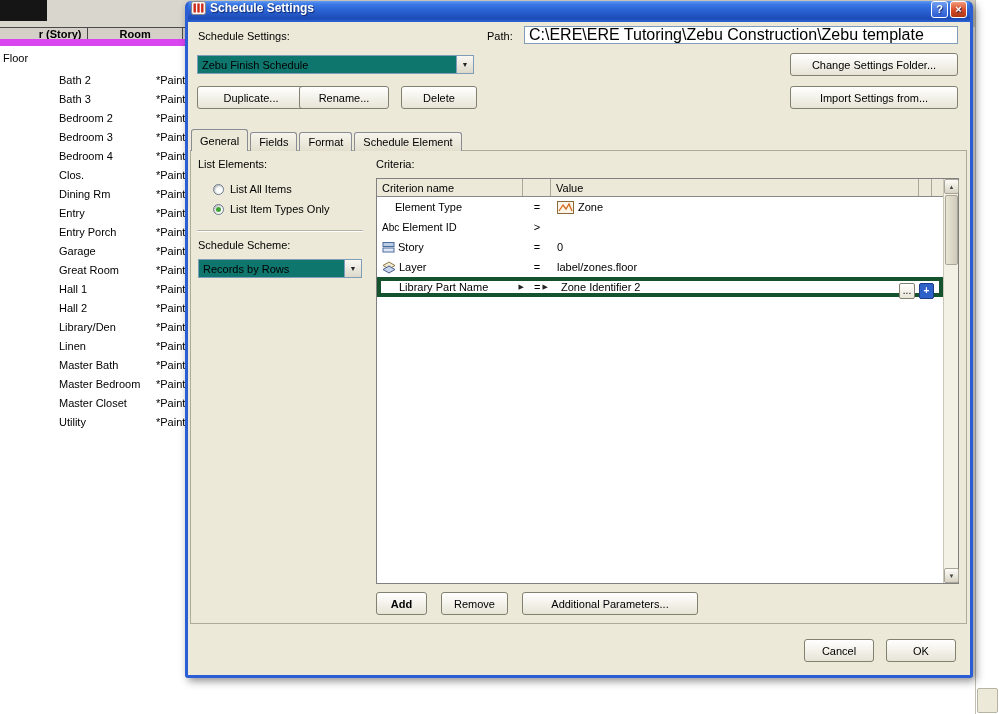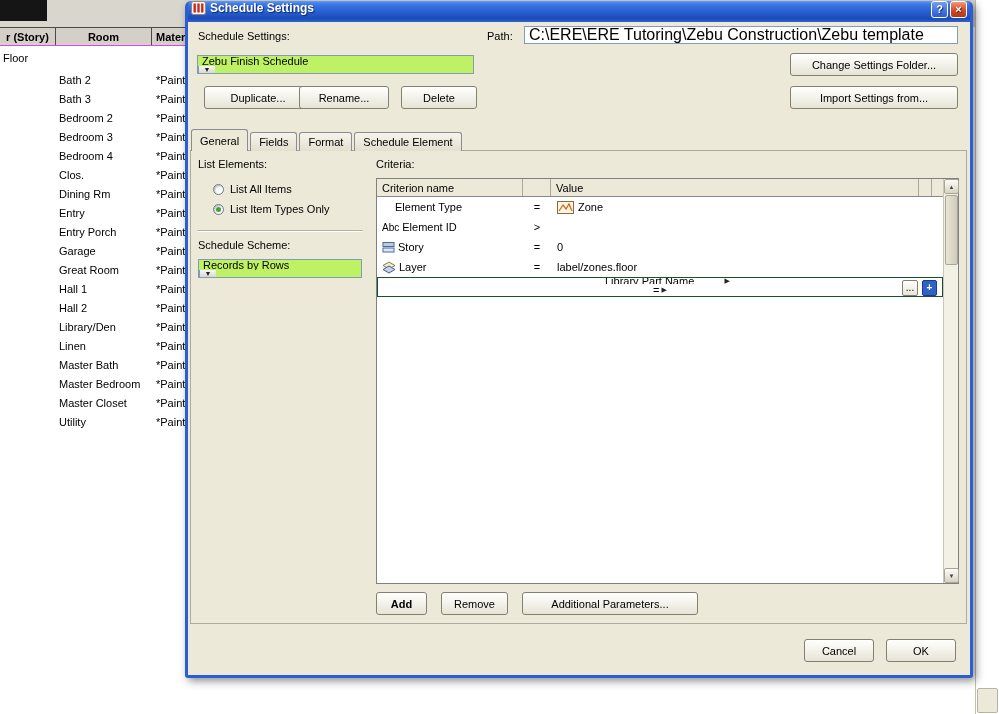--- a/index.html
+++ b/index.html
@@ -4,21 +4,21 @@
 <style>
   *{box-sizing:border-box;}
   html,body{margin:0;padding:0;}
   body{width:999px;height:714px;position:relative;overflow:hidden;background:#fff;
        font-family:"Liberation Sans",sans-serif;font-size:11px;color:#000;}
 
   
   #bg-topstrip{position:absolute;left:0;top:0;width:999px;height:27px;background:#d9d6cd;}
   #bg-blackbox{position:absolute;left:0;top:0;width:47px;height:21px;background:#151515;}
   #bg-header{position:absolute;left:0;top:27px;width:187px;height:19px;display:flex;background:#d4d0c8;
-             border-top:1px solid #4a4a4a;border-bottom:1px solid #d946ef;font-weight:bold;}
+             border-top:1px solid #4a4a4a;border-bottom:7px solid #d946ef;font-weight:bold;padding-left:33px;}
   #bg-header .hcell{border-right:1px solid #4a4a4a;display:flex;align-items:center;justify-content:center;height:100%;white-space:nowrap;overflow:hidden;}
   #bg-header .h1{width:56px;}
   #bg-header .h2{width:96px;}
   #bg-header .h3{flex:1;justify-content:flex-start;padding-left:4px;border-right:none;}
   #bg-floor{position:absolute;left:3px;top:52px;}
   #bg-rows{position:absolute;left:4px;top:70px;width:187px;}
   .room-row{height:19px;display:flex;align-items:center;}
   .room-name{margin-left:55px;width:97px;white-space:nowrap;overflow:hidden;}
   .room-mat{width:35px;white-space:nowrap;}
 
@@ -40,21 +40,21 @@
 
   .lbl{position:absolute;white-space:nowrap;}
 
   .btn{position:absolute;display:flex;align-items:center;justify-content:center;white-space:nowrap;
        background:linear-gradient(180deg,#ffffff,#f4f3ec 45%,#e7e4d6);
        border:1px solid #82806f;border-radius:3px;font-size:11px;cursor:default;}
   .btn.default{border:1px solid #1a1a1a;box-shadow:0 0 0 1px #8ea06a inset;}
 
   .field{position:absolute;background:#fff;border:1px solid #7f9db9;display:flex;align-items:center;
          padding:0 4px;white-space:nowrap;overflow:hidden;}
-  .dd{position:absolute;background:#bef264;border:1px solid #7f9db9;display:flex;align-items:stretch;flex-direction:column;}
+  .dd{position:absolute;background:#0f766e;border:1px solid #7f9db9;display:flex;align-items:stretch;}
   .dd-text{flex:1;display:flex;align-items:center;padding:0 4px;white-space:nowrap;overflow:hidden;}
   .dd-btn{width:17px;background:linear-gradient(180deg,#f8f7f2,#dcd9cb);border-left:1px solid #7f9db9;
           display:flex;align-items:center;justify-content:center;font-size:7px;color:#222;}
 
   
   .tabs{position:absolute;left:3px;top:107px;display:flex;align-items:flex-end;height:22px;z-index:3;}
   .tab{border:1px solid #898c95;border-bottom:none;border-radius:3px 3px 0 0;padding:0 8px;
        background:linear-gradient(180deg,#f7f5ec,#e2dfce);margin-right:2px;height:19px;display:flex;align-items:center;}
   .tab.active{background:#ece9d8;height:22px;position:relative;}
   .tabpage{position:absolute;left:2px;top:128px;width:777px;height:474px;border:1px solid #aeaa9c;background:#ece9d8;z-index:1;}
@@ -66,21 +66,21 @@
   .radio.checked::after{content:"";display:block;width:5px;height:5px;border-radius:50%;background:#3fa433;margin:2px;}
   .sep{position:absolute;height:2px;border-top:1px solid #b6b2a2;border-bottom:1px solid #fff;}
 
   
   #crit{position:absolute;left:185px;top:27px;width:583px;height:406px;border:1px solid #808080;background:#fff;}
   #crit-header{display:flex;height:18px;background:#ece9d8;border-bottom:1px solid #8a8a8a;}
   .ch{border-right:1px solid #aaa79a;display:flex;align-items:center;padding-left:5px;white-space:nowrap;overflow:hidden;}
   .ch.cn{width:146px;} .ch.co{width:28px;} .ch.cv{width:368px;} .ch.n1{width:13px;} .ch.n2{width:13px;border-right:none;}
   #crit-rows{position:absolute;left:0;top:18px;right:15px;}
   .crit-row{height:20px;display:flex;align-items:center;position:relative;background:#fff;}
-  .crit-row.selected{border:1px solid #14532d;flex-direction:column;}
+  .crit-row.selected{border:4px solid #14532d;}
   .c-name{width:146px;display:flex;align-items:center;padding-left:5px;gap:3px;white-space:nowrap;overflow:hidden;}
   .c-name .spacer{display:inline-block;width:10px;}
   .c-op{width:28px;display:flex;align-items:center;justify-content:center;gap:2px;}
   .c-val{flex:1;display:flex;align-items:center;gap:4px;padding-left:6px;white-space:nowrap;overflow:hidden;}
   .row-arrow{font-size:7px;color:#222;}
   .c-name .row-arrow{margin-left:auto;margin-right:3px;}
   .mini-icon{display:inline-flex;align-items:center;}
   .abc-icon{font-size:10px;}
   .mini-btn{position:absolute;top:2px;height:16px;display:flex;align-items:center;justify-content:center;font-size:10px;
             border:1px solid #82806f;background:linear-gradient(#fff,#e8e5d8);border-radius:2px;line-height:1;}
@@ -220,21 +220,21 @@
     <div class="lbl" style="left:10px;top:8px;">Schedule Settings:</div>
     <div class="lbl" style="left:299px;top:8px;">Path:</div>
     <div class="field" style="left:336px;top:4px;width:434px;height:18px;font-size:16px;">C:\ERE\ERE Tutoring\Zebu Construction\Zebu template</div>
 
     <div class="dd" style="left:9px;top:33px;width:277px;height:19px;">
       <span class="dd-text">Zebu Finish Schedule</span>
       <span class="dd-btn">▼</span>
     </div>
 
     <div class="btn" style="left:602px;top:31px;width:168px;height:23px;">Change Settings Folder...</div>
-    <div class="btn" style="left:16px;top:64px;width:108px;height:23px;">Duplicate...</div>
+    <div class="btn" style="left:9px;top:64px;width:108px;height:23px;">Duplicate...</div>
     <div class="btn" style="left:111px;top:64px;width:90px;height:23px;">Rename...</div>
     <div class="btn" style="left:213px;top:64px;width:76px;height:23px;">Delete</div>
     <div class="btn" style="left:602px;top:64px;width:168px;height:23px;">Import Settings from...</div>
 
     <div class="tabs">
       <div class="tab active">General</div>
       <div class="tab">Fields</div>
       <div class="tab">Format</div>
       <div class="tab">Schedule Element</div>
     </div>

